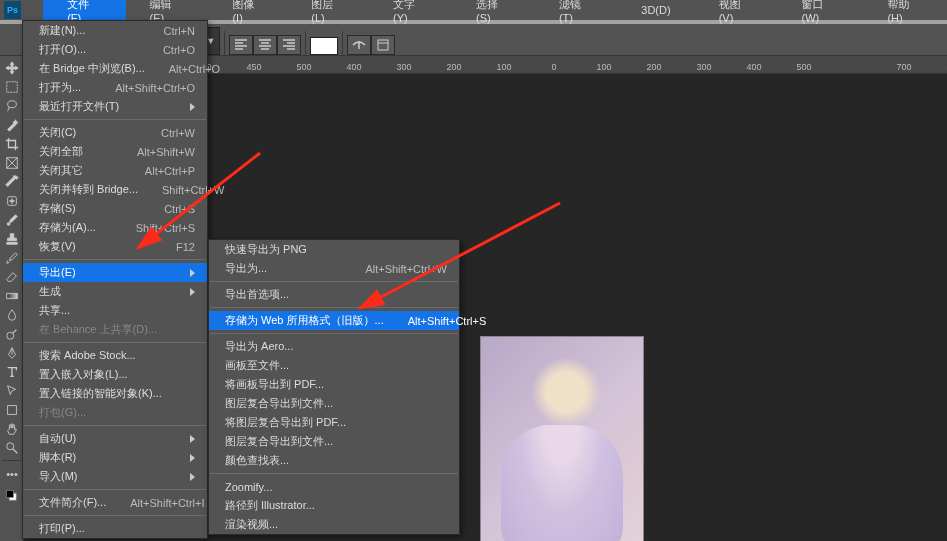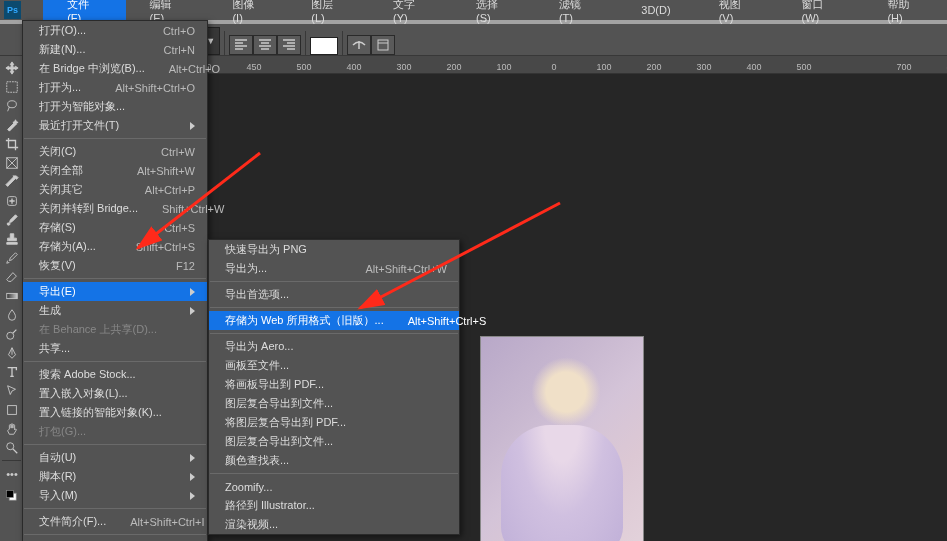--- a/index.html
+++ b/index.html
@@ -256,39 +256,36 @@
         <div class="ruler-tick" style="left: 790px; margin-top: 15px;">600</div>
         <div class="ruler-tick" style="left: 880px;">700</div>
         <div class="ruler-tick" style="left: 930px;">800</div>
       </div>
     <div class="artwork"></div>
   </div>
 </div>
 
 <div class="menu" id="file-menu" style="top:20px;left:22px;width:186px">
     <div class="menu-item">
+      <span>新建(N)...</span>
+      <span class="shortcut">Ctrl+N</span>
+    </div>
+    <div class="menu-item">
       <span>打开(O)...</span>
       <span class="shortcut">Ctrl+O</span>
     </div>
     <div class="menu-item">
-      <span>新建(N)...</span>
-      <span class="shortcut">Ctrl+N</span>
-    </div>
-    <div class="menu-item">
       <span>在 Bridge 中浏览(B)...</span>
       <span class="shortcut">Alt+Ctrl+O</span>
     </div>
     <div class="menu-item">
       <span>打开为...</span>
       <span class="shortcut">Alt+Shift+Ctrl+O</span>
     </div>
     <div class="menu-item">
-      <span>打开为智能对象...</span>
-    </div>
-    <div class="menu-item">
       <span>最近打开文件(T)</span>
       <span class="arrow"></span>
     </div>
     <div class="menu-sep"></div>
     <div class="menu-item">
       <span>关闭(C)</span>
       <span class="shortcut">Ctrl+W</span>
     </div>
     <div class="menu-item">
       <span>关闭全部</span>
@@ -316,25 +313,25 @@
     </div>
     <div class="menu-sep"></div>
     <div class="menu-item highlight">
       <span>导出(E)</span>
       <span class="arrow"></span>
     </div>
     <div class="menu-item">
       <span>生成</span>
       <span class="arrow"></span>
     </div>
+    <div class="menu-item">
+      <span>共享...</span>
+    </div>
     <div class="menu-item disabled">
       <span>在 Behance 上共享(D)...</span>
-    </div>
-    <div class="menu-item">
-      <span>共享...</span>
     </div>
     <div class="menu-sep"></div>
     <div class="menu-item">
       <span>搜索 Adobe Stock...</span>
     </div>
     <div class="menu-item">
       <span>置入嵌入对象(L)...</span>
     </div>
     <div class="menu-item">
       <span>置入链接的智能对象(K)...</span>

